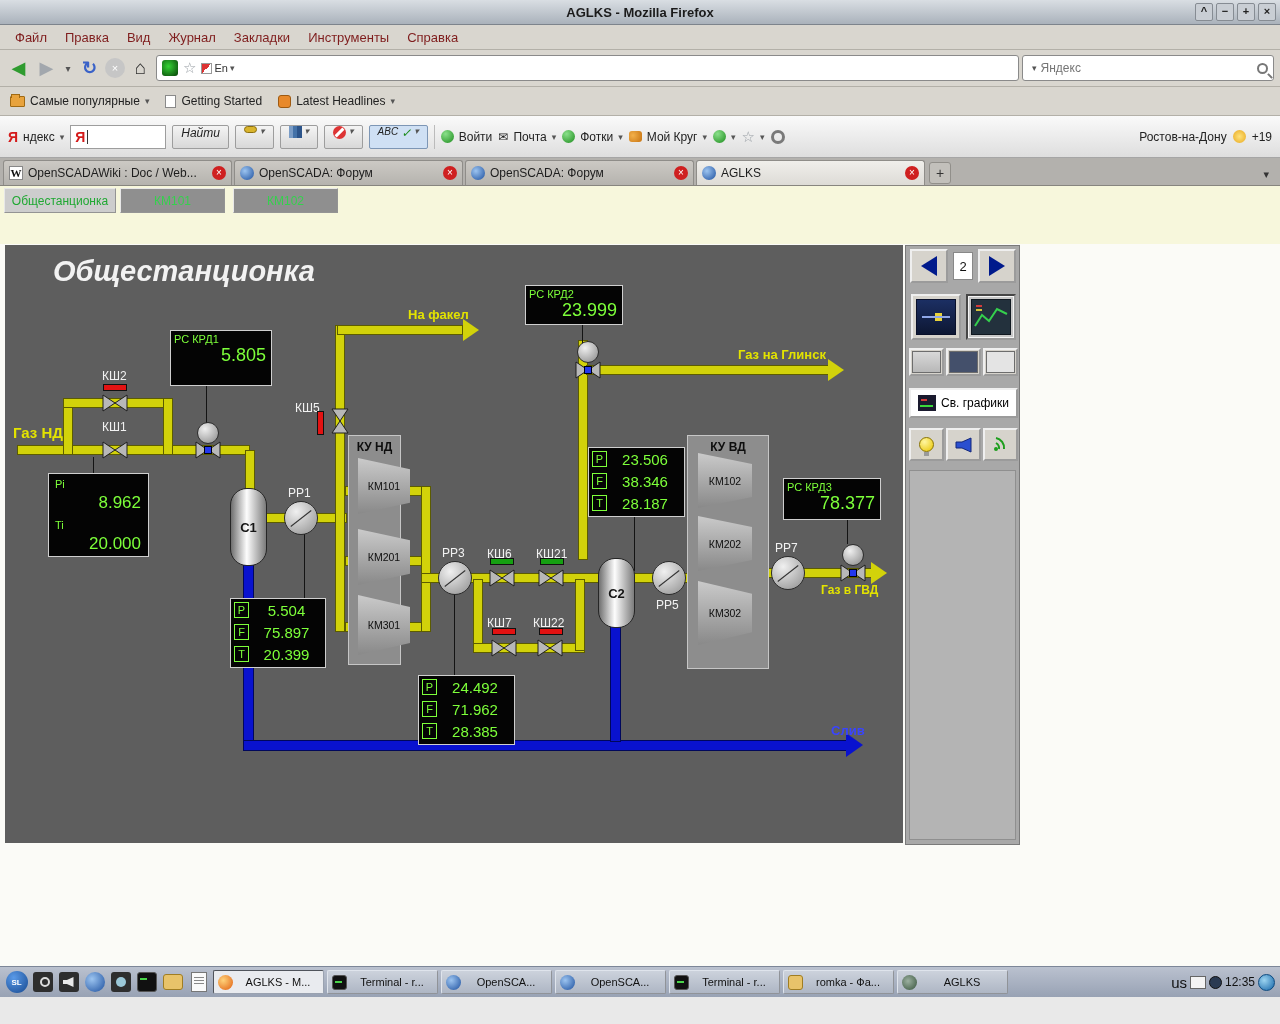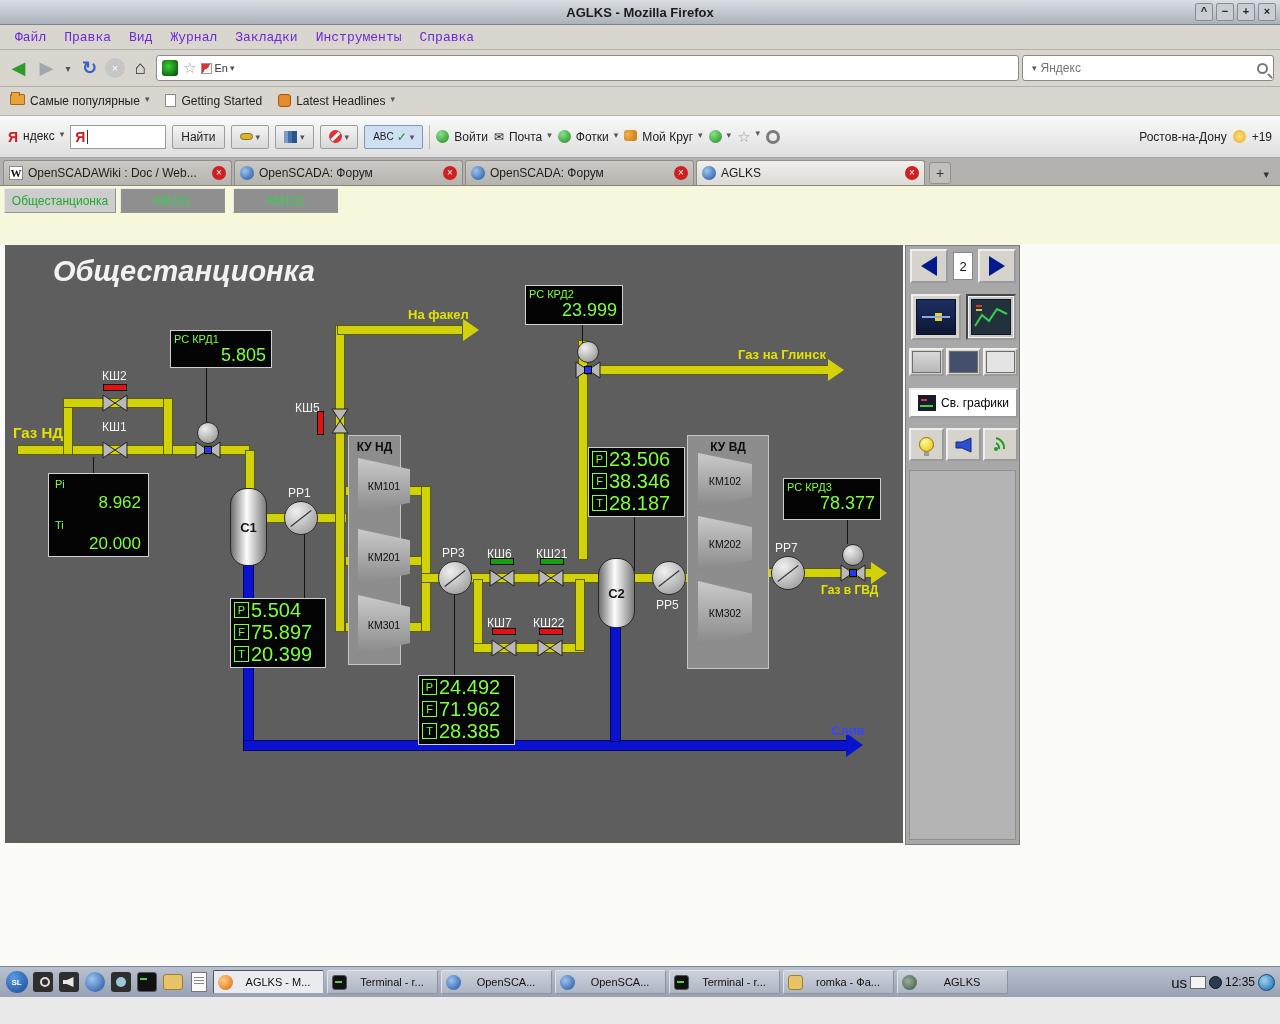--- a/index.html
+++ b/index.html
@@ -4,49 +4,49 @@
 <style>
 *{box-sizing:border-box;margin:0;padding:0;}
 html,body{background:#555;}
 .screen{position:relative;width:1280px;height:1024px;background:#e9e9e9;font-family:"Liberation Sans",sans-serif;overflow:hidden;}
 
 
 .titlebar{height:25px;background:linear-gradient(#d9dee3,#aab2bb);display:flex;align-items:center;justify-content:center;position:relative;border-bottom:1px solid #7d848c;font-weight:bold;font-size:13px;color:#1b1b1b;}
 .wctrl{position:absolute;right:4px;top:3px;display:flex;gap:3px;}
 .wctrl span{width:18px;height:18px;background:#c9ced4;border:1px solid #868c93;border-radius:2px;font-size:11px;line-height:15px;text-align:center;color:#222;}
 .menubar{height:25px;background:#d9d6cf;display:flex;align-items:center;padding-left:6px;border-bottom:1px solid #b3b0a8;font-size:13px;}
-.menubar>span{padding:3px 9px;color:#6d28d9;font-family:Liberation Mono, monospace;}
+.menubar>span{padding:3px 9px;color:#7f1d1d;}
 .navbar{height:37px;background:#d9d6cf;display:flex;align-items:center;gap:3px;padding:0 6px;border-bottom:1px solid #b3b0a8;}
 .navbtn{width:25px;height:25px;display:flex;align-items:center;justify-content:center;font-size:16px;border-radius:3px;}
 .nav-back{color:#2f9б2f;color:#2f9b2f;font-size:18px;}
 .nav-fwd{color:#a2a7ad;font-size:18px;}
 .nav-caret{width:12px;font-size:10px;color:#555;}
 .nav-reload{color:#3a62c8;font-weight:bold;font-size:18px;}
 .nav-stop{background:#c6c6c6;border-radius:50%;color:#fff;width:20px;height:20px;font-size:11px;line-height:20px;text-align:center;}
 .nav-home{color:#333;font-size:19px;}
 .urlbar{flex:1;height:26px;background:#fff;border:1px solid #8a8a8a;border-radius:3px;display:flex;align-items:center;padding:0 5px;gap:5px;}
 .favicon{width:16px;height:16px;border-radius:3px;background:radial-gradient(circle at 40% 40%,#35d435,#063f06);flex:none;}
 .urlbar input{border:none;outline:none;flex:1;font-size:13px;color:#111;background:transparent;font-family:"Liberation Sans",sans-serif;}
 .star{color:#9aa0a6;font-size:15px;}
 .langbox{display:flex;align-items:center;gap:2px;font-size:11px;color:#333;}
 .flagicon{width:11px;height:11px;background:linear-gradient(135deg,#d33 50%,#fff 50%);border:1px solid #999;}
 .searchbox{width:252px;height:26px;background:#fff;border:1px solid #8a8a8a;border-radius:3px;display:flex;align-items:center;gap:4px;padding:0 5px;}
 .ylogo{color:#d41a1a;font-weight:bold;font-size:14px;}
 .searchbox input{border:none;outline:none;flex:1;font-size:12px;color:#888;background:transparent;font-family:"Liberation Sans",sans-serif;}
 .mag{width:11px;height:11px;border:2px solid #777;border-radius:50%;position:relative;flex:none;}
 .mag::after{content:"";position:absolute;width:6px;height:2px;background:#777;transform:rotate(45deg);left:8px;top:10px;}
 .bookbar{height:29px;background:#d9d6cf;display:flex;align-items:center;gap:16px;padding:0 10px;border-bottom:1px solid #b3b0a8;font-size:12px;color:#222;}
-.bookitem{display:flex;align-items:flex-start;gap:5px;}
+.bookitem{display:flex;align-items:center;gap:5px;}
 .foldicon{width:15px;height:11px;background:#e8a33d;border:1px solid #a06a14;border-radius:1px;position:relative;}
 .foldicon::before{content:"";position:absolute;left:0;top:-3px;width:7px;height:3px;background:#e8a33d;border:1px solid #a06a14;border-bottom:none;}
 .pageicon{width:11px;height:13px;background:#fff;border:1px solid #8a8a8a;}
 .rssicon{width:13px;height:13px;background:#e8892b;border-radius:3px;border:1px solid #9e5a12;}
 .ybar{height:42px;background:linear-gradient(#fafafa,#dedede);display:flex;align-items:center;gap:6px;padding:0 8px;border-bottom:1px solid #a6a6a6;font-size:12px;color:#222;}
 .ybar .sep{width:1px;height:24px;background:#bbb;}
-.ybtn{height:24px;background:linear-gradient(#f4f4f4,#d8d8d8);border:1px solid #9d9d9d;border-radius:2px;display:flex;align-items:center;padding:0 8px;gap:3px;}
+.ybtn{height:24px;background:linear-gradient(#f4f4f4,#d8d8d8);border:1px solid #9d9d9d;border-radius:2px;display:flex;align-items:flex-start;padding:0 8px;gap:3px;font-style:italic;}
 .ybtn.pressed{background:#cfe0f4;border:1px solid #7d96b5;}
 .yquery{width:96px;height:24px;background:#fff;border:1px solid #9d9d9d;display:flex;align-items:center;padding:0 4px;gap:2px;}
 .cursorbar{width:1px;height:14px;background:#333;}
 .caret{font-size:9px;color:#555;}
 .greendot{width:13px;height:13px;border-radius:50%;background:radial-gradient(circle at 35% 30%,#8ae08a,#1d8c1d);}
 .orangeppl{width:13px;height:11px;background:radial-gradient(circle at 30% 40%,#f3b04a,#c77311);border-radius:3px;}
 .keyicon{width:13px;height:7px;background:#d9b greek;background:#d9b42c;border-radius:4px;border:1px solid #8c6f0e;}
 .charticon{width:13px;height:12px;background:linear-gradient(90deg,#7a9cc6 30%,#4472a8 30% 60%,#2c548a 60%);}
 .blockicon{width:13px;height:13px;border-radius:50%;background:#d33;position:relative;}
 .blockicon::after{content:"";position:absolute;left:1px;top:5px;width:11px;height:3px;background:#fff;transform:rotate(-45deg);}
@@ -88,21 +88,21 @@
 .reg::after{content:"";position:absolute;left:3px;top:16px;width:26px;height:1px;background:#333;transform:rotate(-38deg);}
 .vessel{position:absolute;border-radius:17px;background:linear-gradient(90deg,#6f6f6f,#fdfdfd 45%,#7b7b7b);border:1px solid #262626;display:flex;align-items:center;justify-content:center;font-weight:bold;font-size:13px;color:#151515;}
 .unit{position:absolute;background:#8d8d8d;border:1px solid #c6c6c6;}
 .unit .ut{text-align:center;font-weight:bold;font-size:12px;color:#0e0e0e;padding-top:4px;}
 .comp{position:absolute;background:linear-gradient(180deg,#cacaca,#898989);clip-path:polygon(0 0,100% 20%,100% 80%,0 100%);display:flex;align-items:center;justify-content:center;font-size:10.5px;color:#0e0e0e;}
 .disp{position:absolute;background:#040404;border:1px solid #cfcfcf;color:#7dff3a;}
 .disp .dl{font-size:11px;padding:2px 3px 0 3px;}
 .disp .dv{font-size:18px;text-align:right;padding:0 5px;}
 .prow{display:flex;align-items:center;height:22px;padding:0 3px;}
 .pk{width:15px;height:16px;line-height:15px;border:1px solid #7dff3a;font-size:11px;text-align:center;margin-right:2px;flex:none;}
-.pv{flex:1;text-align:left;font-size:20px;}
+.pv{flex:1;text-align:center;font-size:15px;}
 .ptrow{position:relative;height:41px;}
 .ptrow .dl{position:absolute;left:3px;top:2px;}
 .ptrow .dv{position:absolute;right:2px;bottom:2px;font-size:17px;}
 
 
 .panel{position:absolute;left:905px;top:59px;width:115px;height:600px;background:#a8a8a8;border:1px solid #7a7a7a;}
 .pbtn{position:absolute;background:#d6d3cc;border:2px outset #efefef;display:flex;align-items:center;justify-content:center;}
 .pbtn.sel{border:2px inset #9a9a9a;background:#c8c8c8;box-shadow:0 0 0 1px #f4f4f4 inset;}
 .tri-l{width:0;height:0;border-top:10px solid transparent;border-bottom:10px solid transparent;border-right:16px solid #001a8c;}
 .tri-r{width:0;height:0;border-top:10px solid transparent;border-bottom:10px solid transparent;border-left:16px solid #001a8c;}
@@ -429,21 +429,21 @@
             <path d="M25,1 13,9 25,17Z" fill="#b8b8b8" stroke="#1e1e1e"></path>
           </svg></div>
       <div class="cv-core" style="left:579px;top:121px"></div>
       <div class="cv-head" style="left:837px;top:299px"></div>
       <div class="valve" style="left:835px;top:319px"><svg width="26" height="18">
             <path d="M1,1 13,9 1,17Z" fill="#b8b8b8" stroke="#1e1e1e"></path>
             <path d="M25,1 13,9 25,17Z" fill="#b8b8b8" stroke="#1e1e1e"></path>
           </svg></div>
       <div class="cv-core" style="left:844px;top:324px"></div>
 
-      <div class="disp" style="left:165px;top:85px;width:102px;height:38px">
+      <div class="disp" style="left:165px;top:85px;width:102px;height:56px">
         <div class="dl">РС КРД1</div>
         <div class="dv">5.805</div>
       </div>
       <div class="disp" style="left:520px;top:40px;width:98px;height:40px">
         <div class="dl">РС КРД2</div>
         <div class="dv">23.999</div>
       </div>
       <div class="disp" style="left:778px;top:233px;width:98px;height:42px">
         <div class="dl">РС КРД3</div>
         <div class="dv">78.377</div>

